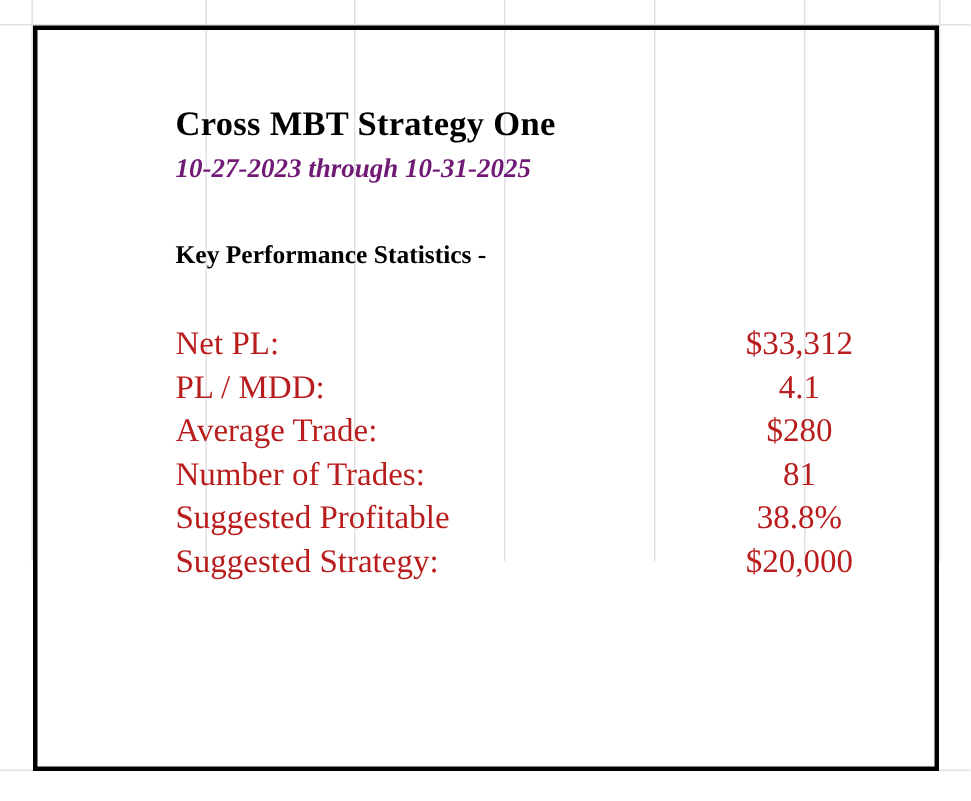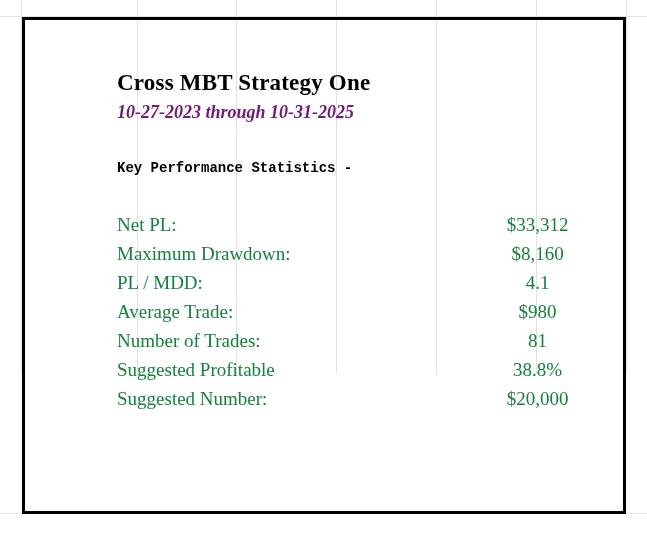--- a/index.html
+++ b/index.html
@@ -68,36 +68,35 @@
   .subtitle {
     font-size: 18px;
     font-style: italic;
     font-weight: bold;
     color: #701a75;
     margin-top: 8px;
     line-height: 1.1;
   }
 
   .section-heading {
-    font-size: 14px;
+    font-size: 17px;
     font-weight: bold;
     color: #000000;
     margin-top: 38px;
     line-height: 1.1;
-    font-family: Liberation Mono, monospace;
   }
 
   .stats-table {
     margin-top: 34px;
     width: 484px;
     border-collapse: collapse;
   }
   .stats-table td {
-    font-size: 19px;
-    color: #15803d;
+    font-size: 22px;
+    color: #b91c1c;
     padding: 0;
     height: 29px;
     vertical-align: middle;
     line-height: 29px;
     white-space: nowrap;
   }
   .stats-table td.label {
     text-align: left;
   }
   .stats-table td.value {
@@ -129,41 +128,37 @@
 
       <div class="section-heading">Key Performance Statistics -</div>
 
       <table class="stats-table">
         <tbody>
           <tr>
             <td class="label">Net PL:</td>
             <td class="value">$33,312</td>
           </tr>
           <tr>
-            <td class="label">Maximum  Drawdown:</td>
-            <td class="value">$8,160</td>
-          </tr>
-          <tr>
             <td class="label">PL / MDD:</td>
             <td class="value">4.1</td>
           </tr>
           <tr>
             <td class="label">Average Trade:</td>
-            <td class="value">$980</td>
+            <td class="value">$280</td>
           </tr>
           <tr>
             <td class="label">Number of Trades:</td>
             <td class="value">81</td>
           </tr>
           <tr>
             <td class="label">Suggested Profitable</td>
             <td class="value">38.8%</td>
           </tr>
           <tr>
-            <td class="label">Suggested Number:</td>
+            <td class="label">Suggested Strategy:</td>
             <td class="value">$20,000</td>
           </tr>
         </tbody>
       </table>
 
     </div>
   </div>
 </div>
 
 </body></html>

